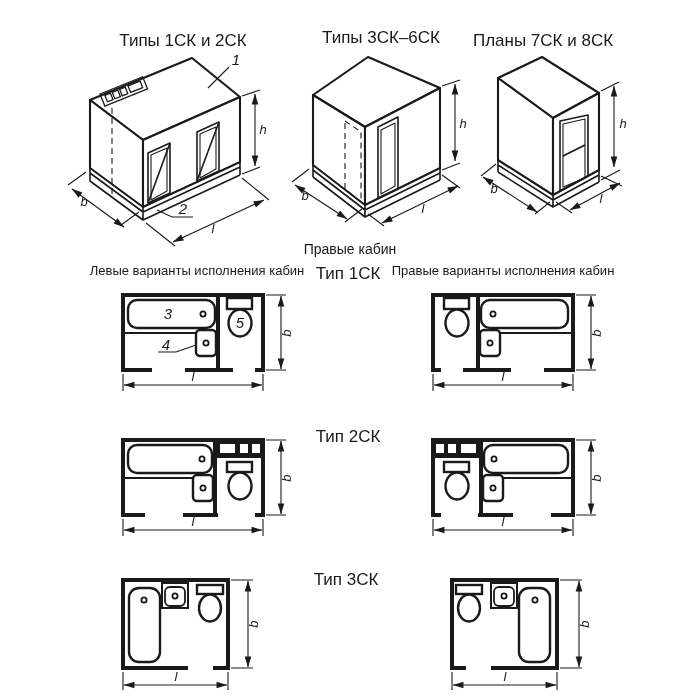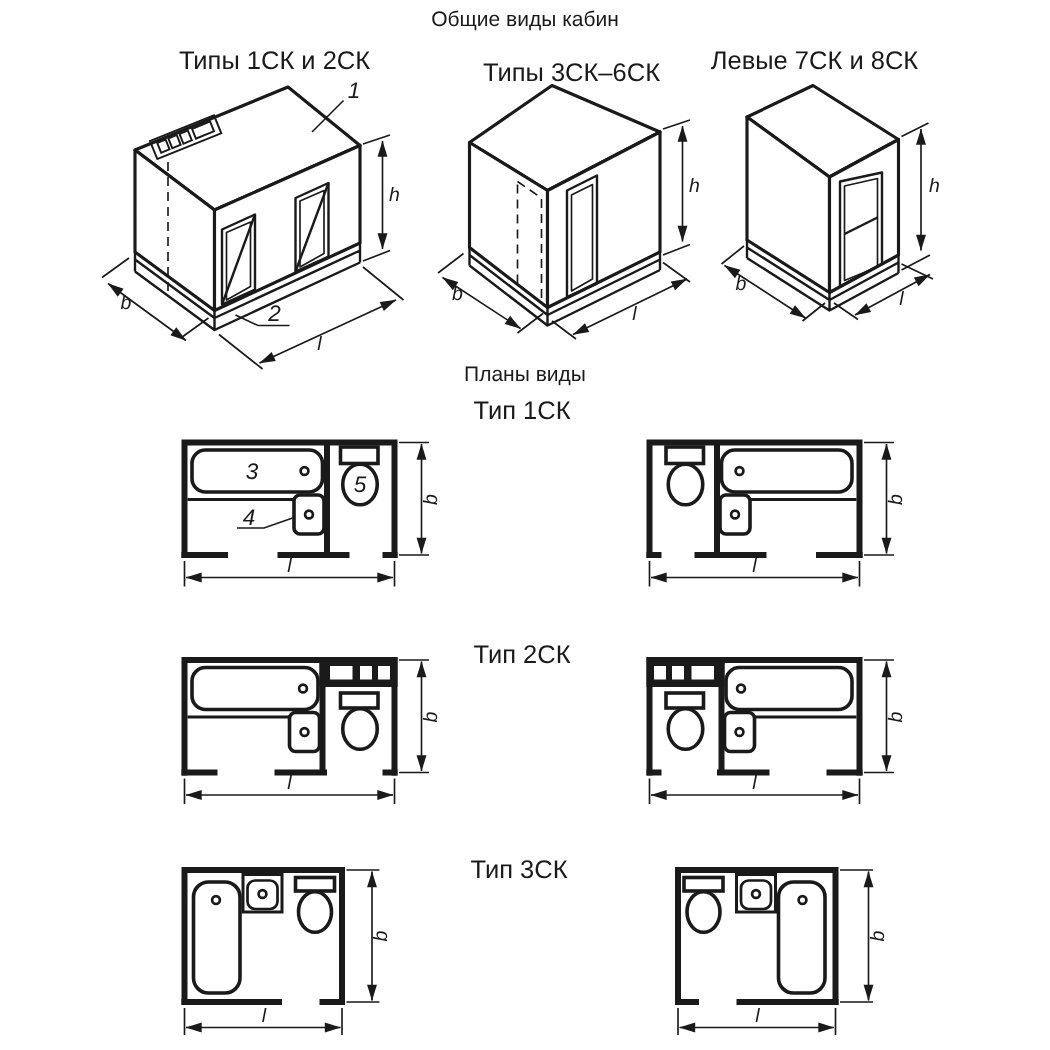--- a/index.html
+++ b/index.html
@@ -21,25 +21,26 @@
   .blk{fill:#1a1a1a;stroke:none;}
   .wht{fill:#fff;stroke:none;}
   text.lbl{font:italic 13px "Liberation Sans",sans-serif;fill:#1a1a1a;text-anchor:middle;}
   text.num{font:italic 15px "Liberation Sans",sans-serif;fill:#1a1a1a;text-anchor:middle;}
 </style>
 </head>
 <body>
 
 <div class="canvas">
 
-  <div class="cap big" style="left:350px;top:4px;">Общие виды кабин</div>
   <div class="cap" style="left:183px;top:31px;">Типы 1СК и 2СК</div>
-  <div class="cap" style="left:381px;top:39px;text-align:center;">Типы 3СК–6СК</div>
-  <div class="cap" style="left:543px;top:31px;">Левые 7СК и 8СК</div>
-  <div class="cap big" style="left:350px;top:241px;">Планы виды</div>
+  <div class="cap" style="left:381px;top:28px;text-align:center;">Типы 3СК–6СК</div>
+  <div class="cap" style="left:543px;top:31px;">Планы 7СК и 8СК</div>
+  <div class="cap big" style="left:350px;top:241px;">Правые кабин</div>
+  <div class="cap" style="left:197px;top:263px;font-size:13px;">Левые варианты исполнения кабин</div>
+  <div class="cap" style="left:503px;top:263px;font-size:13px;">Правые варианты исполнения кабин</div>
   <div class="cap" style="left:348px;top:264px;">Тип 1СК</div>
   <div class="cap" style="left:348px;top:427px;">Тип 2СК</div>
   <div class="cap" style="left:346px;top:570px;">Тип 3СК</div>
 
   <svg style="left:60px;top:50px;" width="210" height="200" viewBox="0 0 210 200">
     <defs>
         <marker id="m1" viewBox="0 0 10 8" refX="9.5" refY="4" markerWidth="11" markerHeight="8" orient="auto-start-reverse">
           <path d="M0,1 L9.7,4 L0,7 Z" fill="#1a1a1a"></path>
         </marker>
       </defs>

